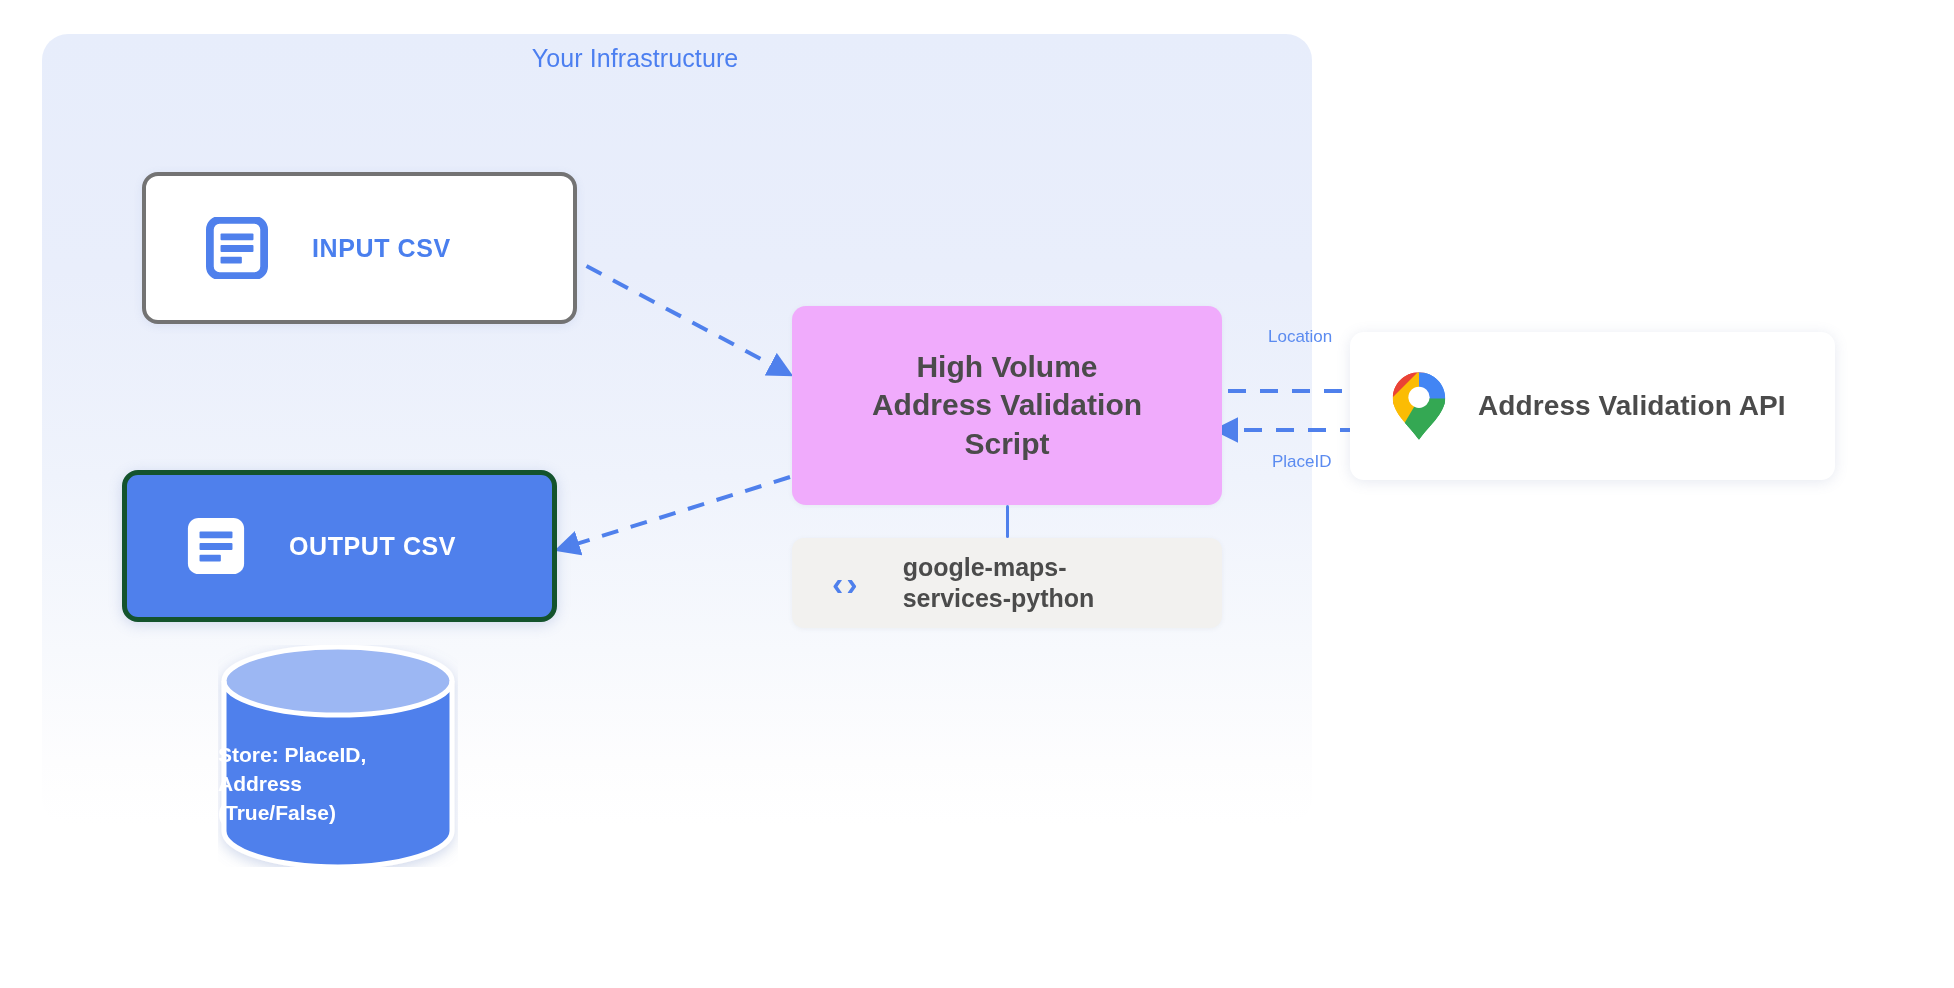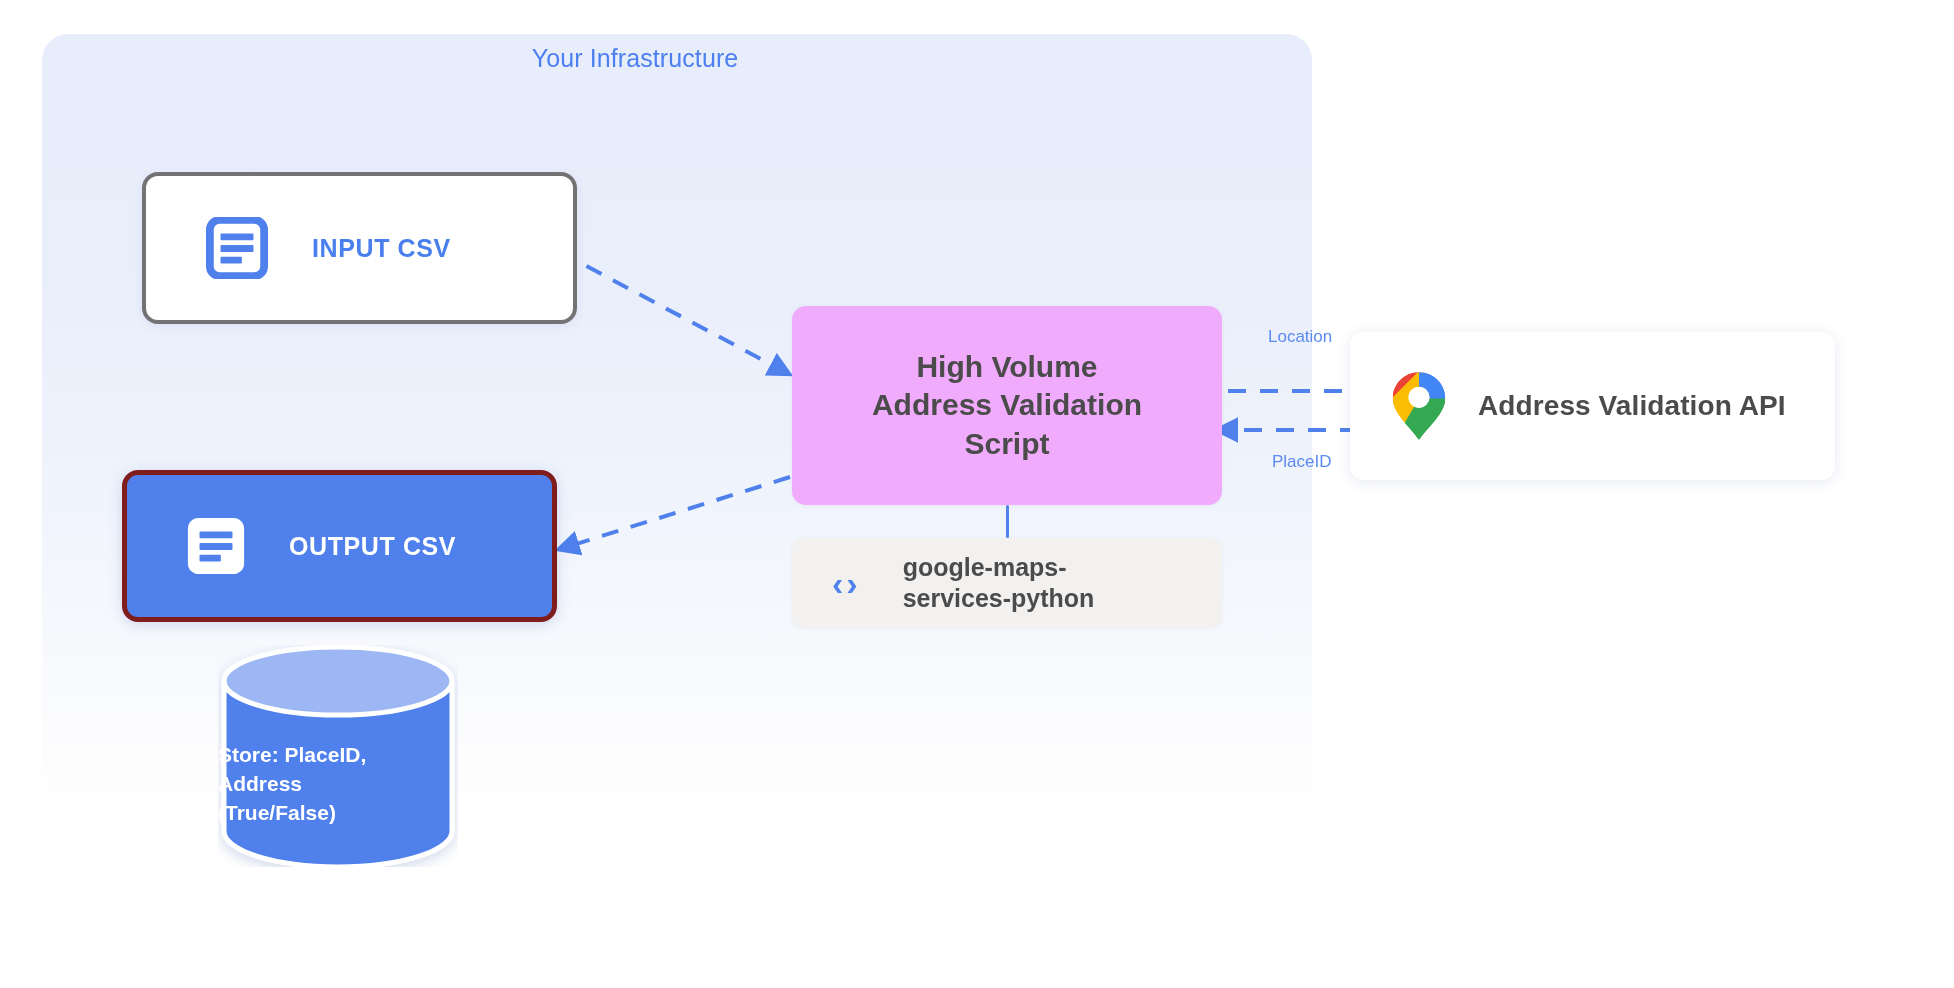--- a/index.html
+++ b/index.html
@@ -79,21 +79,21 @@
     margin-left: 44px;
   }
 
   
   .output-csv {
     left: 122px;
     top: 470px;
     width: 435px;
     height: 152px;
     background: #4f80ec;
-    border: 5px solid #7f1d1d;
+    border: 5px solid #14532d;
     border-radius: 16px;
     box-shadow: 0 3px 14px rgba(80,110,180,0.22);
     padding-left: 58px;
   }
   .output-csv .label {
     font-size: 25px;
     font-weight: bold;
     letter-spacing: 0.6px;
     color: #ffffff;
     margin-left: 42px;

